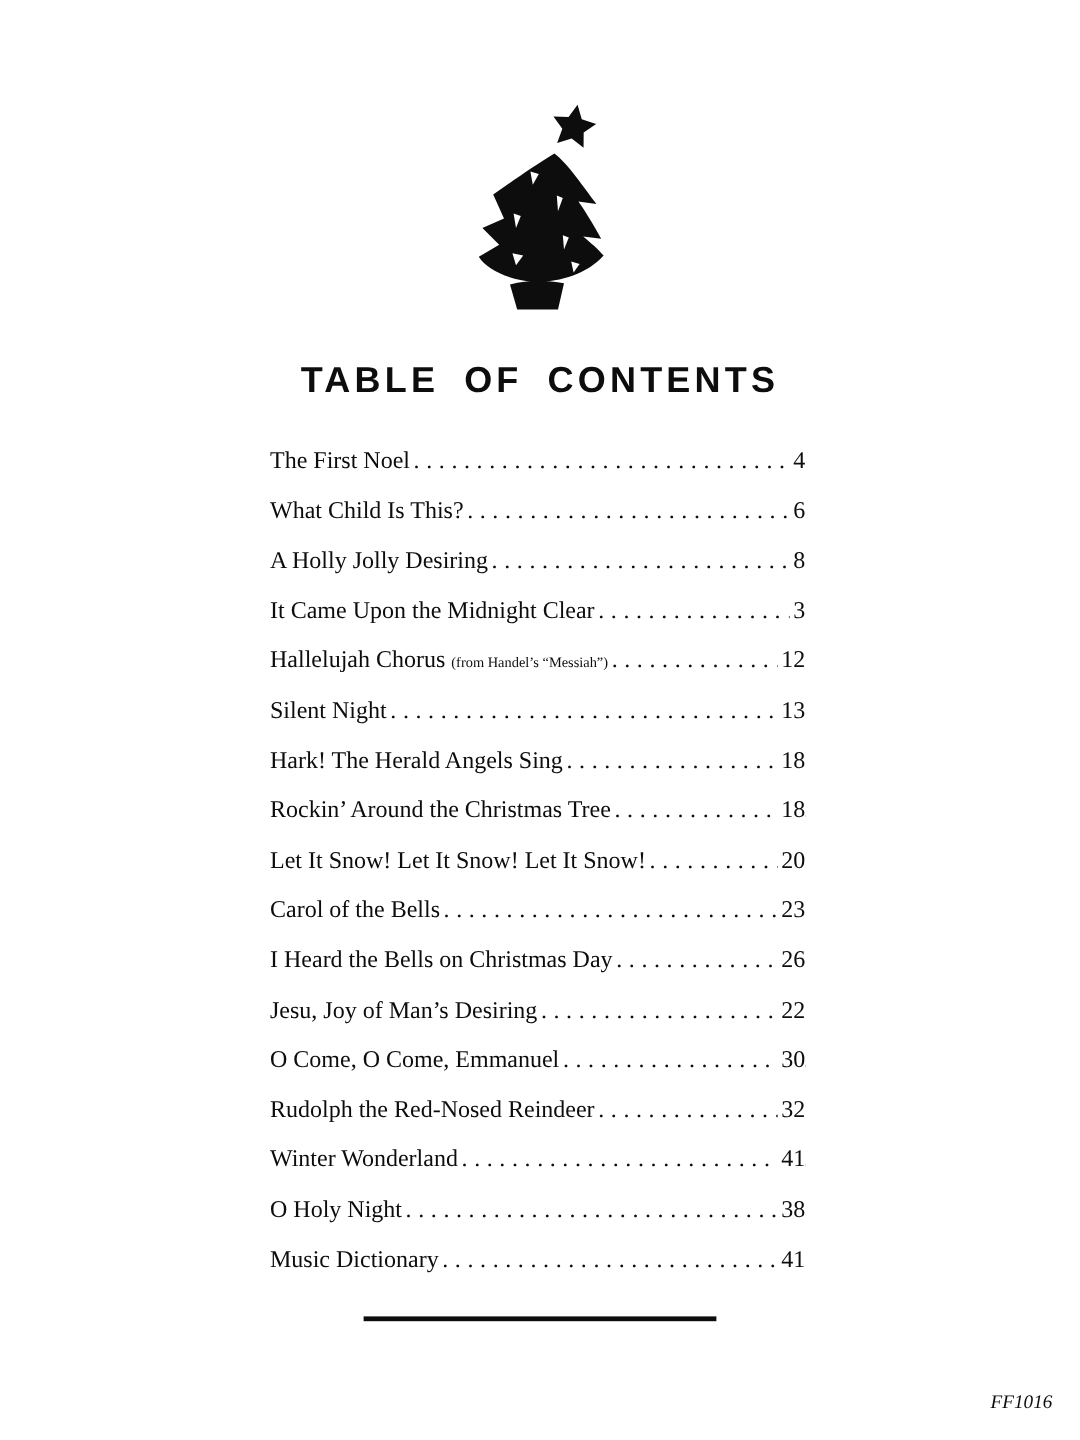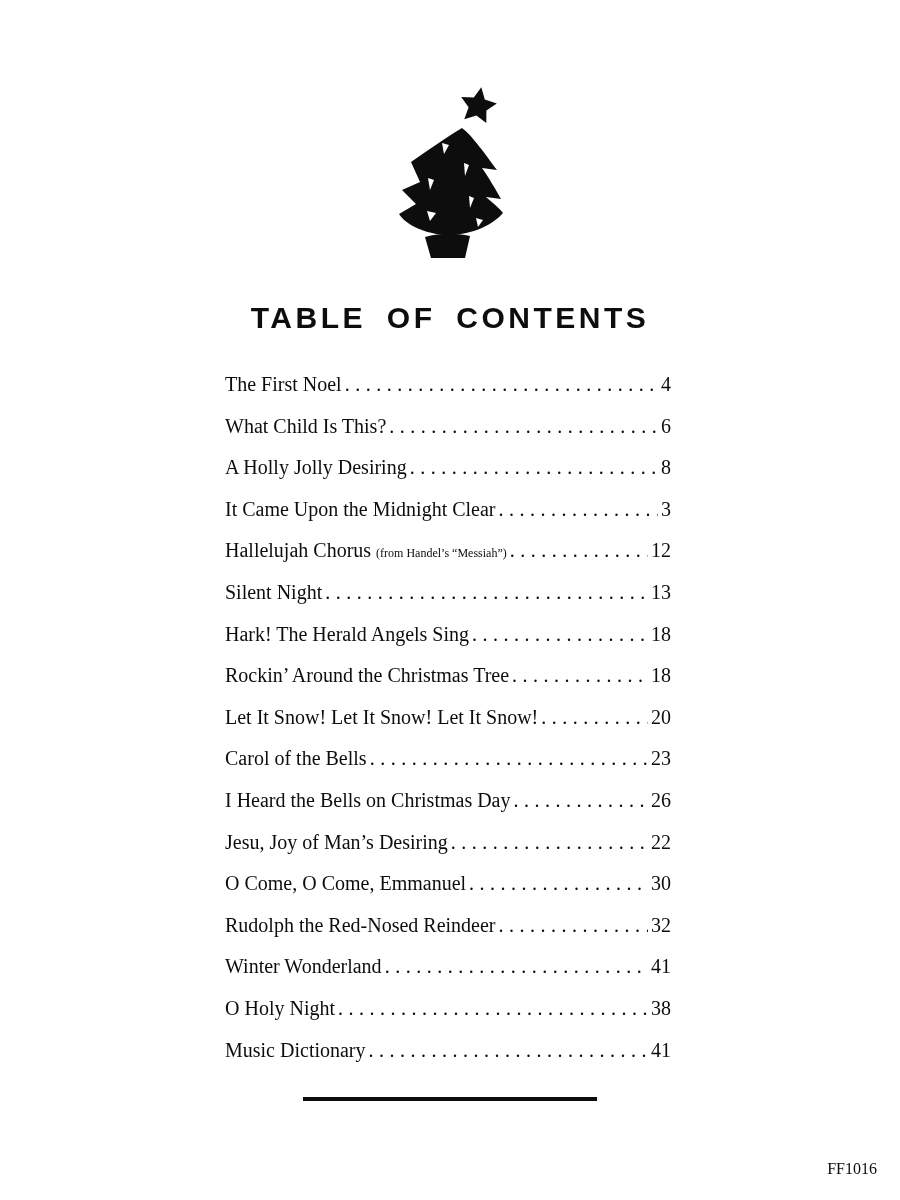--- a/index.html
+++ b/index.html
@@ -12,21 +12,21 @@
   .toc{position:absolute;left:225px;top:364px;width:446px;}
   .row{position:relative;height:41.6px;line-height:41.6px;white-space:nowrap;overflow:hidden;
        font-size:20px;color:#0d0d0d;}
   .t{white-space:nowrap;font-family:Liberation Serif, serif;}
   .note{font-size:12px;margin-left:5px;}
   .leader{letter-spacing:5.5px;margin-left:3px;}
   .pg{position:absolute;right:0;top:0;height:41.6px;line-height:41.6px;
       background:#ffffff;padding-left:3px;}
   .divider{position:absolute;left:303px;top:1097px;width:294px;height:4px;background:#0d0d0d;}
   .footer{position:absolute;right:23px;top:1160px;font-size:16px;color:#0d0d0d;
-          font-family:"Liberation Serif", serif;}
+          font-family:"Liberation Serif", serif;font-style:italic;}
 </style>
 </head>
 <body>
 
 <div class="page">
 
   <svg class="tree" viewBox="0 0 115 175" aria-hidden="true">
     <g fill="#0d0d0d">
       <polygon points="86.3,2.3 89.8,14.4 101.8,18.4 91.4,25.5 91.3,38.1 81.4,30.4 69.3,34.2 73.6,22.3 66.2,12.1 78.8,12.5"></polygon>
       <path d="M 67 43

